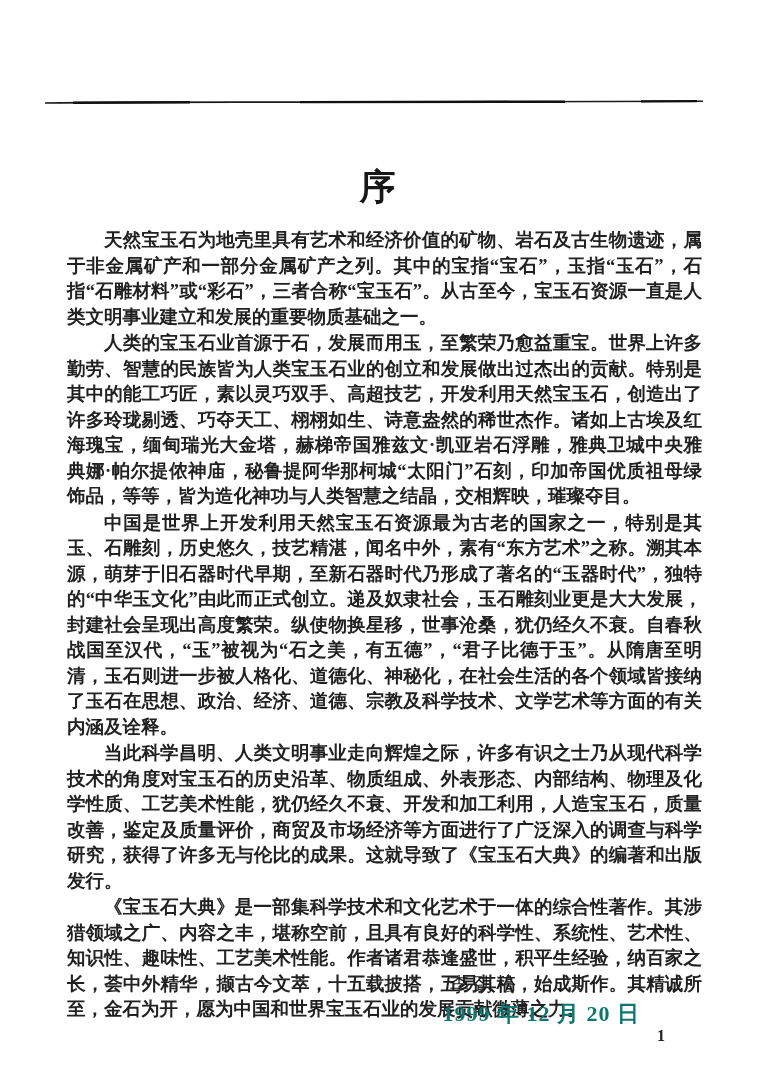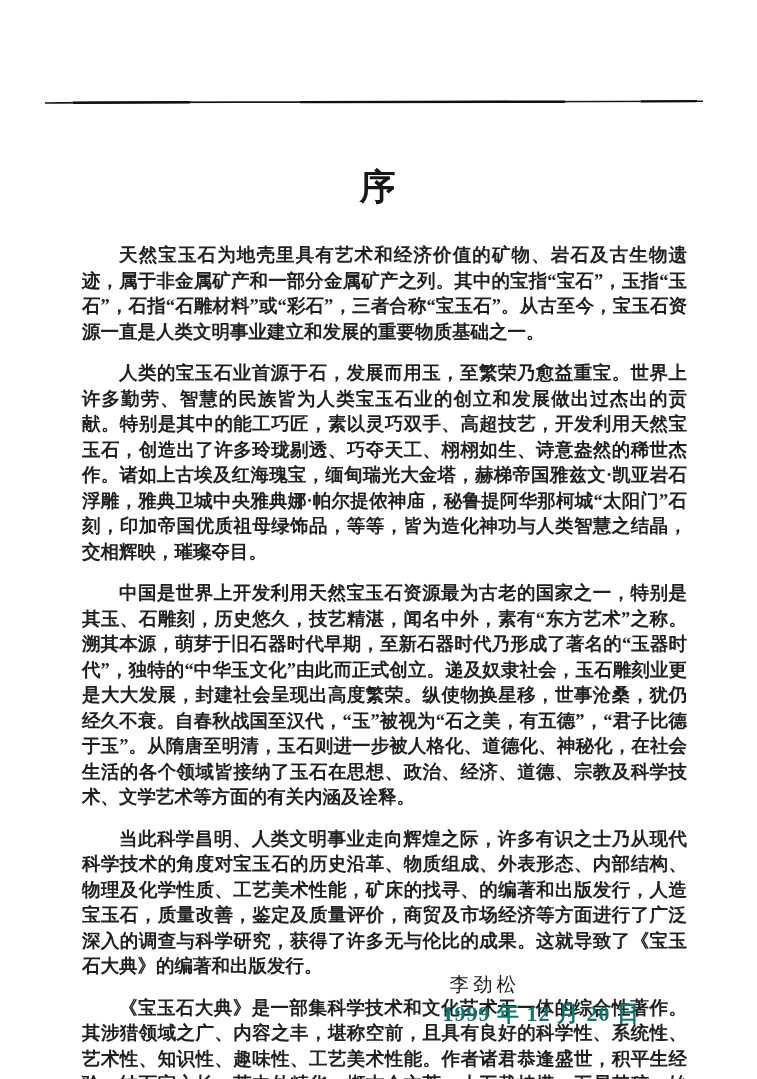--- a/index.html
+++ b/index.html
@@ -43,21 +43,21 @@
     left: 66px;
     width: 637px;
     font-size: 18.5px;
     line-height: 25.5px;
     font-weight: 600;
     text-align: justify;
     text-justify: inter-ideograph;
     color: #212121;
   }
   .body p {
-    margin: 16px;
+    margin: 1px;
     padding: 0;
     text-indent: 2em;
     word-break: break-all;
   }
   .signature {
     position: absolute;
     top: 971px;
     right: 237px;
     font-size: 19.5px;
     font-weight: 400;
@@ -96,21 +96,21 @@
       <path d="M596,3.4 L652,3.1" stroke="#111" stroke-width="2.4" fill="none"></path>
     </svg>
   </div>
 
   <h1 class="title">序</h1>
 
   <div class="body">
     <p>天然宝玉石为地壳里具有艺术和经济价值的矿物、岩石及古生物遗迹，属于非金属矿产和一部分金属矿产之列。其中的宝指“宝石”，玉指“玉石”，石指“石雕材料”或“彩石”，三者合称“宝玉石”。从古至今，宝玉石资源一直是人类文明事业建立和发展的重要物质基础之一。</p>
     <p>人类的宝玉石业首源于石，发展而用玉，至繁荣乃愈益重宝。世界上许多勤劳、智慧的民族皆为人类宝玉石业的创立和发展做出过杰出的贡献。特别是其中的能工巧匠，素以灵巧双手、高超技艺，开发利用天然宝玉石，创造出了许多玲珑剔透、巧夺天工、栩栩如生、诗意盎然的稀世杰作。诸如上古埃及红海瑰宝，缅甸瑞光大金塔，赫梯帝国雅兹文·凯亚岩石浮雕，雅典卫城中央雅典娜·帕尔提侬神庙，秘鲁提阿华那柯城“太阳门”石刻，印加帝国优质祖母绿饰品，等等，皆为造化神功与人类智慧之结晶，交相辉映，璀璨夺目。</p>
     <p>中国是世界上开发利用天然宝玉石资源最为古老的国家之一，特别是其玉、石雕刻，历史悠久，技艺精湛，闻名中外，素有“东方艺术”之称。溯其本源，萌芽于旧石器时代早期，至新石器时代乃形成了著名的“玉器时代”，独特的“中华玉文化”由此而正式创立。递及奴隶社会，玉石雕刻业更是大大发展，封建社会呈现出高度繁荣。纵使物换星移，世事沧桑，犹仍经久不衰。自春秋战国至汉代，“玉”被视为“石之美，有五德”，“君子比德于玉”。从隋唐至明清，玉石则进一步被人格化、道德化、神秘化，在社会生活的各个领域皆接纳了玉石在思想、政治、经济、道德、宗教及科学技术、文学艺术等方面的有关内涵及诠释。</p>
-    <p>当此科学昌明、人类文明事业走向辉煌之际，许多有识之士乃从现代科学技术的角度对宝玉石的历史沿革、物质组成、外表形态、内部结构、物理及化学性质、工艺美术性能，矿床的找寻、的编著和出版发行，人造宝玉石，质量改善，鉴定及质量评价，商贸及市场经济等方面进行了广泛深入的调查与科学研究，获得了许多无与伦比的成果。这就导致了《宝玉石大典》的编著和出版发行。</p>
+    <p>当此科学昌明、人类文明事业走向辉煌之际，许多有识之士乃从现代科学技术的角度对宝玉石的历史沿革、物质组成、外表形态、内部结构、物理及化学性质、工艺美术性能，犹仍经久不衰、开发和加工利用，人造宝玉石，质量改善，鉴定及质量评价，商贸及市场经济等方面进行了广泛深入的调查与科学研究，获得了许多无与伦比的成果。这就导致了《宝玉石大典》的编著和出版发行。</p>
     <p>《宝玉石大典》是一部集科学技术和文化艺术于一体的综合性著作。其涉猎领域之广、内容之丰，堪称空前，且具有良好的科学性、系统性、艺术性、知识性、趣味性、工艺美术性能。作者诸君恭逢盛世，积平生经验，纳百家之长，荟中外精华，撷古今文萃，十五载披搭，五易其稿，始成斯作。其精诚所至，金石为开，愿为中国和世界宝玉石业的发展贡献微薄之力。</p>
   </div>
 
   <div class="signature">李劲松</div>
 
   <div class="date">1999 年 12 月 20 日</div>
 
   <div class="pageno">1</div>
 
 </div>

